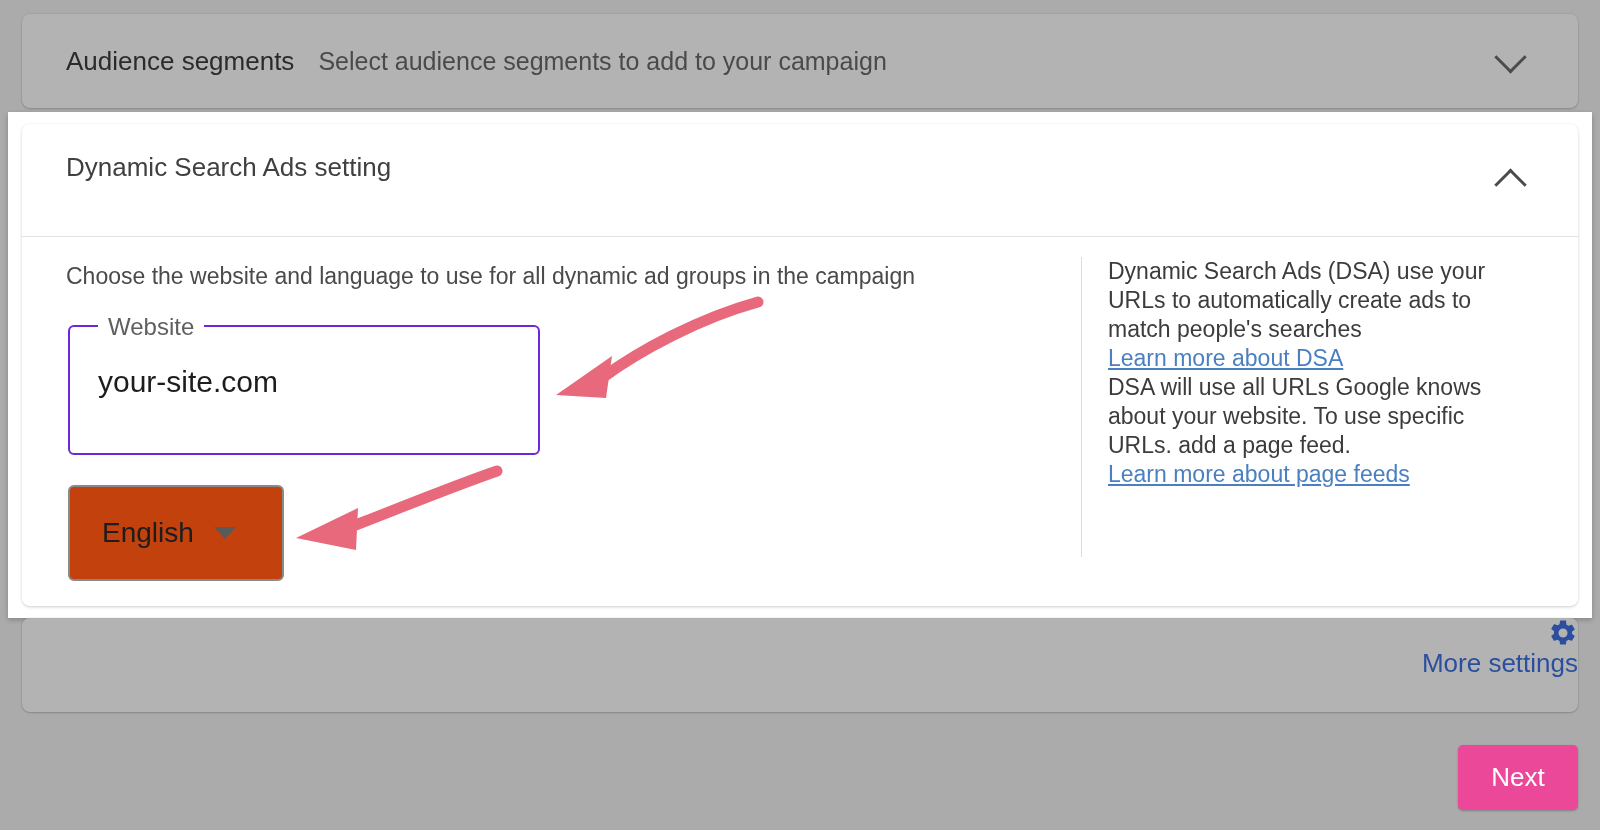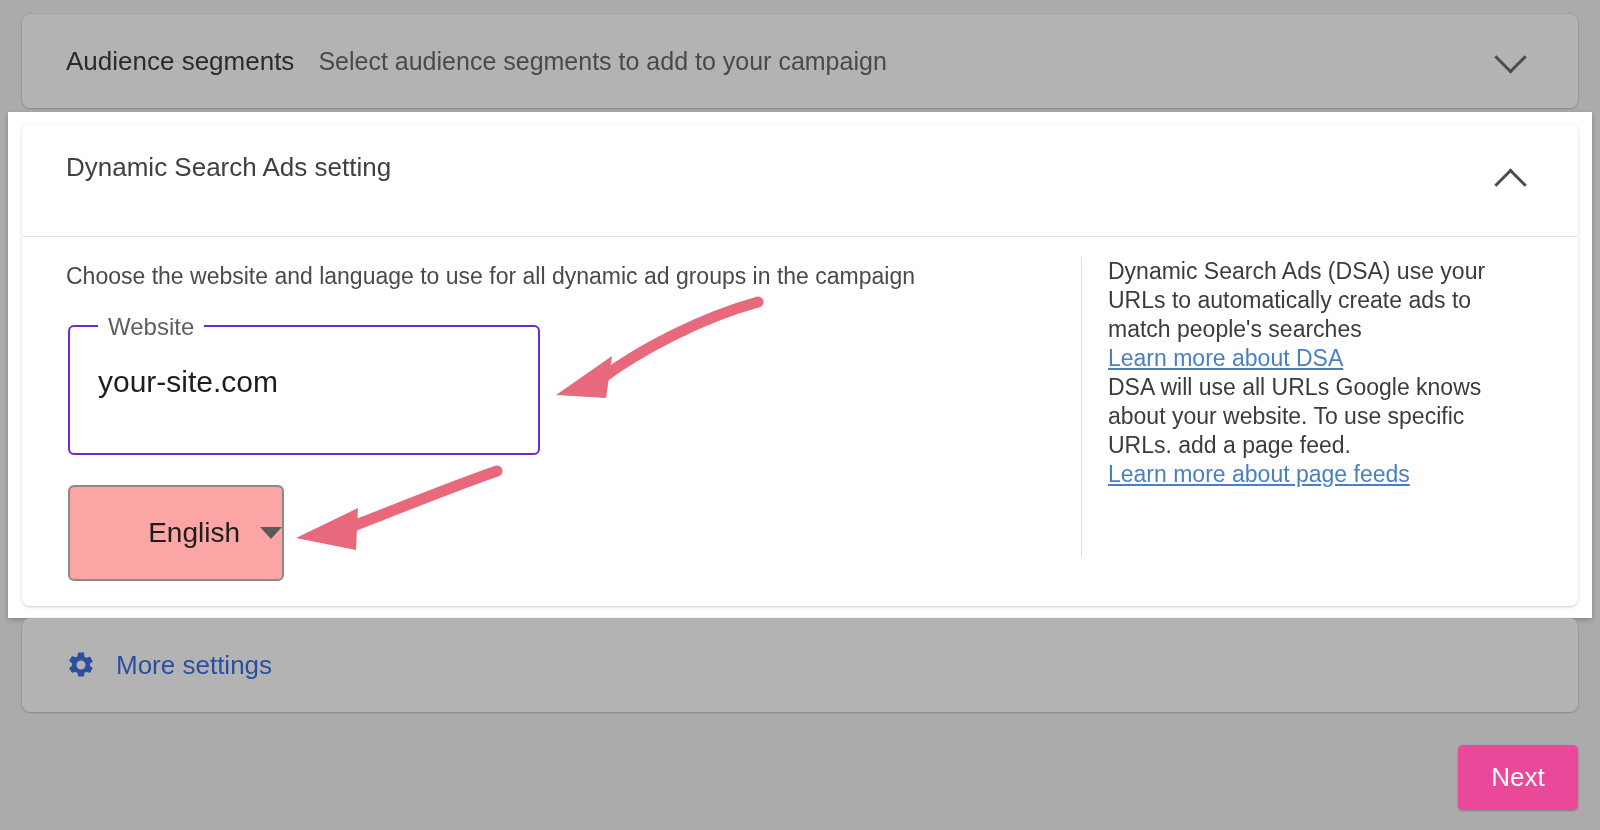--- a/index.html
+++ b/index.html
@@ -157,22 +157,21 @@
     position: absolute;
     left: 46px;
     top: 248px;
     width: 216px;
     height: 96px;
     border: 2px solid #8a8a8a;
     border-radius: 6px;
     box-sizing: border-box;
     display: flex;
     align-items: center;
-    background: #fca5a5;
-    justify-content: flex-end;
+    background: #c2410c;
   }
   #language-value {
     margin-left: 32px;
     font-size: 28px;
     color: #1d1d1d;
   }
   .caret-down {
     margin-left: 20px;
     width: 0;
     height: 0;
@@ -213,21 +212,22 @@
     cursor: pointer;
   }
 
   
   #more-settings-card {
     left: 22px;
     top: 618px;
     width: 1556px;
     height: 94px;
     display: flex;
-    align-items: center;
+    align-items: flex-end;
+    flex-direction: column;
   }
   #gear-icon {
     margin-left: 44px;
     width: 30px;
     height: 30px;
     display: block;
   }
   #more-settings-label {
     margin-left: 20px;
     font-size: 26px;

